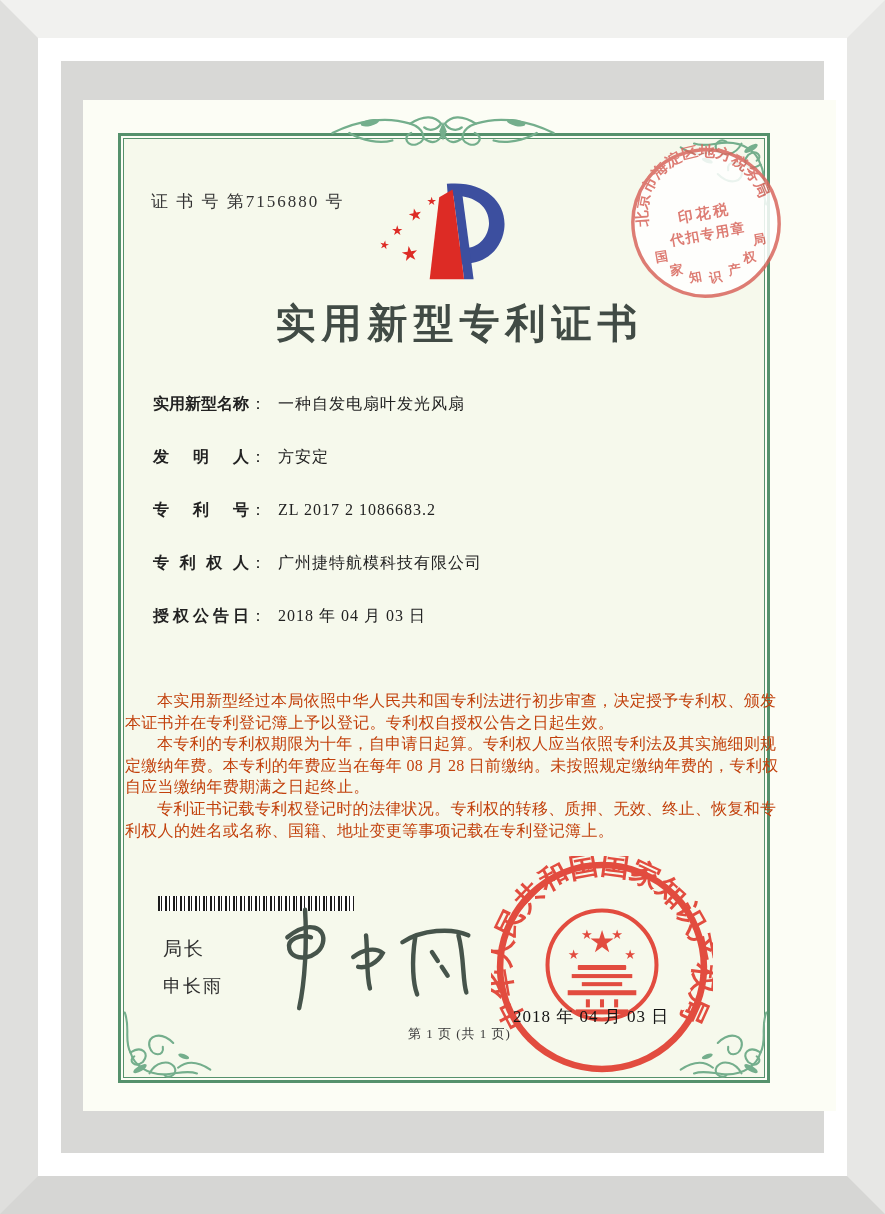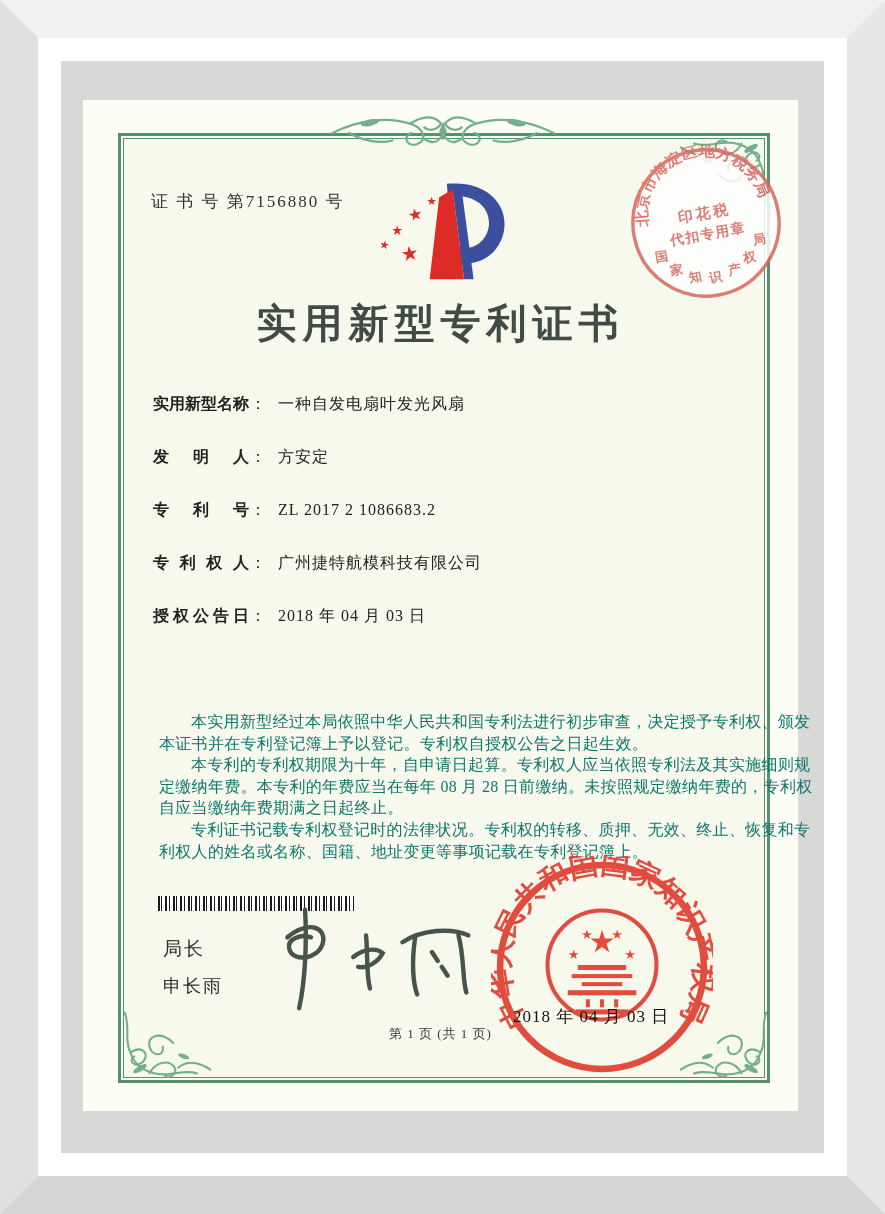--- a/index.html
+++ b/index.html
@@ -2,35 +2,35 @@
 <html><head>
 <meta charset="utf-8">
 <style>
   html,body{margin:0;padding:0;background:#ffffff;}
   body{font-family:"Liberation Serif","DejaVu Serif",serif;}
   .stage{position:relative;width:885px;height:1214px;overflow:hidden;background:#fff;}
   
   .frame{position:absolute;inset:0;box-sizing:border-box;
          border:38px solid;border-color:#f1f1ef #e7e7e5 #d6d6d4 #dfdfdd;background:#ffffff;}
   .mat{position:absolute;inset:0;box-sizing:border-box;border:23px solid #ffffff;background:#d8d8d6;}
-  .paper{position:absolute;left:45px;top:62px;width:715px;height:1011px;background:#fcfdf5;}
+  .paper{position:absolute;left:45px;top:62px;width:715px;height:1011px;background:#fcfdf5;padding-left:38px;}
   .green-border-outer{position:absolute;left:35px;top:33px;width:646px;height:944px;
          border:3px solid #55916c;z-index:1;}
   .green-border-inner{position:absolute;inset:2px;border:1px solid #55916c;background:#f6f9ec;}
   .cert-no{position:absolute;left:68px;top:90px;font-size:17px;color:#333;letter-spacing:2px;z-index:2;}
   .logo{position:absolute;left:286px;top:80px;z-index:2;}
   .title{position:absolute;left:0;top:196px;width:100%;text-align:center;font-size:40px;
          font-weight:600;letter-spacing:6px;color:#414b45;z-index:2;}
   .fields{position:absolute;left:70px;top:294px;right:30px;z-index:2;}
   .field-row{line-height:20px;margin-bottom:33px;font-size:16px;color:#222;}
   .field-label{display:inline-block;width:96px;text-align:justify;text-align-last:justify;color:#222;font-weight:bold;}
   .field-colon{margin-left:1px;}
   .field-value{margin-left:12px;letter-spacing:1px;}
-  .body-text{position:absolute;left:42px;top:611px;width:655px;z-index:2;font-size:16px;
-         line-height:21.6px;color:#0f766e;margin-left:34px;}
+  .body-text{position:absolute;left:42px;top:590px;width:655px;z-index:2;font-size:16px;
+         line-height:21.6px;color:#c2410c;}
   .body-text p{margin:0;text-indent:2em;letter-spacing:.3px;}
   .barcode{position:absolute;left:75px;top:796px;width:196px;height:15px;z-index:2;
          background:repeating-linear-gradient(90deg,#1b1b1b 0 2px,#fff 2px 3px,#1b1b1b 3px 4px,
          #fff 4px 7px,#1b1b1b 7px 9px,#fff 9px 11px,#1b1b1b 11px 12px,#fff 12px 15px);}
   .signer-title{position:absolute;left:80px;top:836px;font-size:19px;color:#2e2e2e;letter-spacing:2px;z-index:2;}
   .signer-name{position:absolute;left:80px;top:874px;font-size:18px;color:#2e2e2e;letter-spacing:2px;z-index:2;}
   .signature{position:absolute;left:160px;top:798px;z-index:2;}
   .office-seal{position:absolute;left:408px;top:756px;z-index:3;}
   .seal-date{position:absolute;left:430px;top:905px;width:190px;font-size:17px;color:#141414;
          letter-spacing:1px;z-index:4;}

